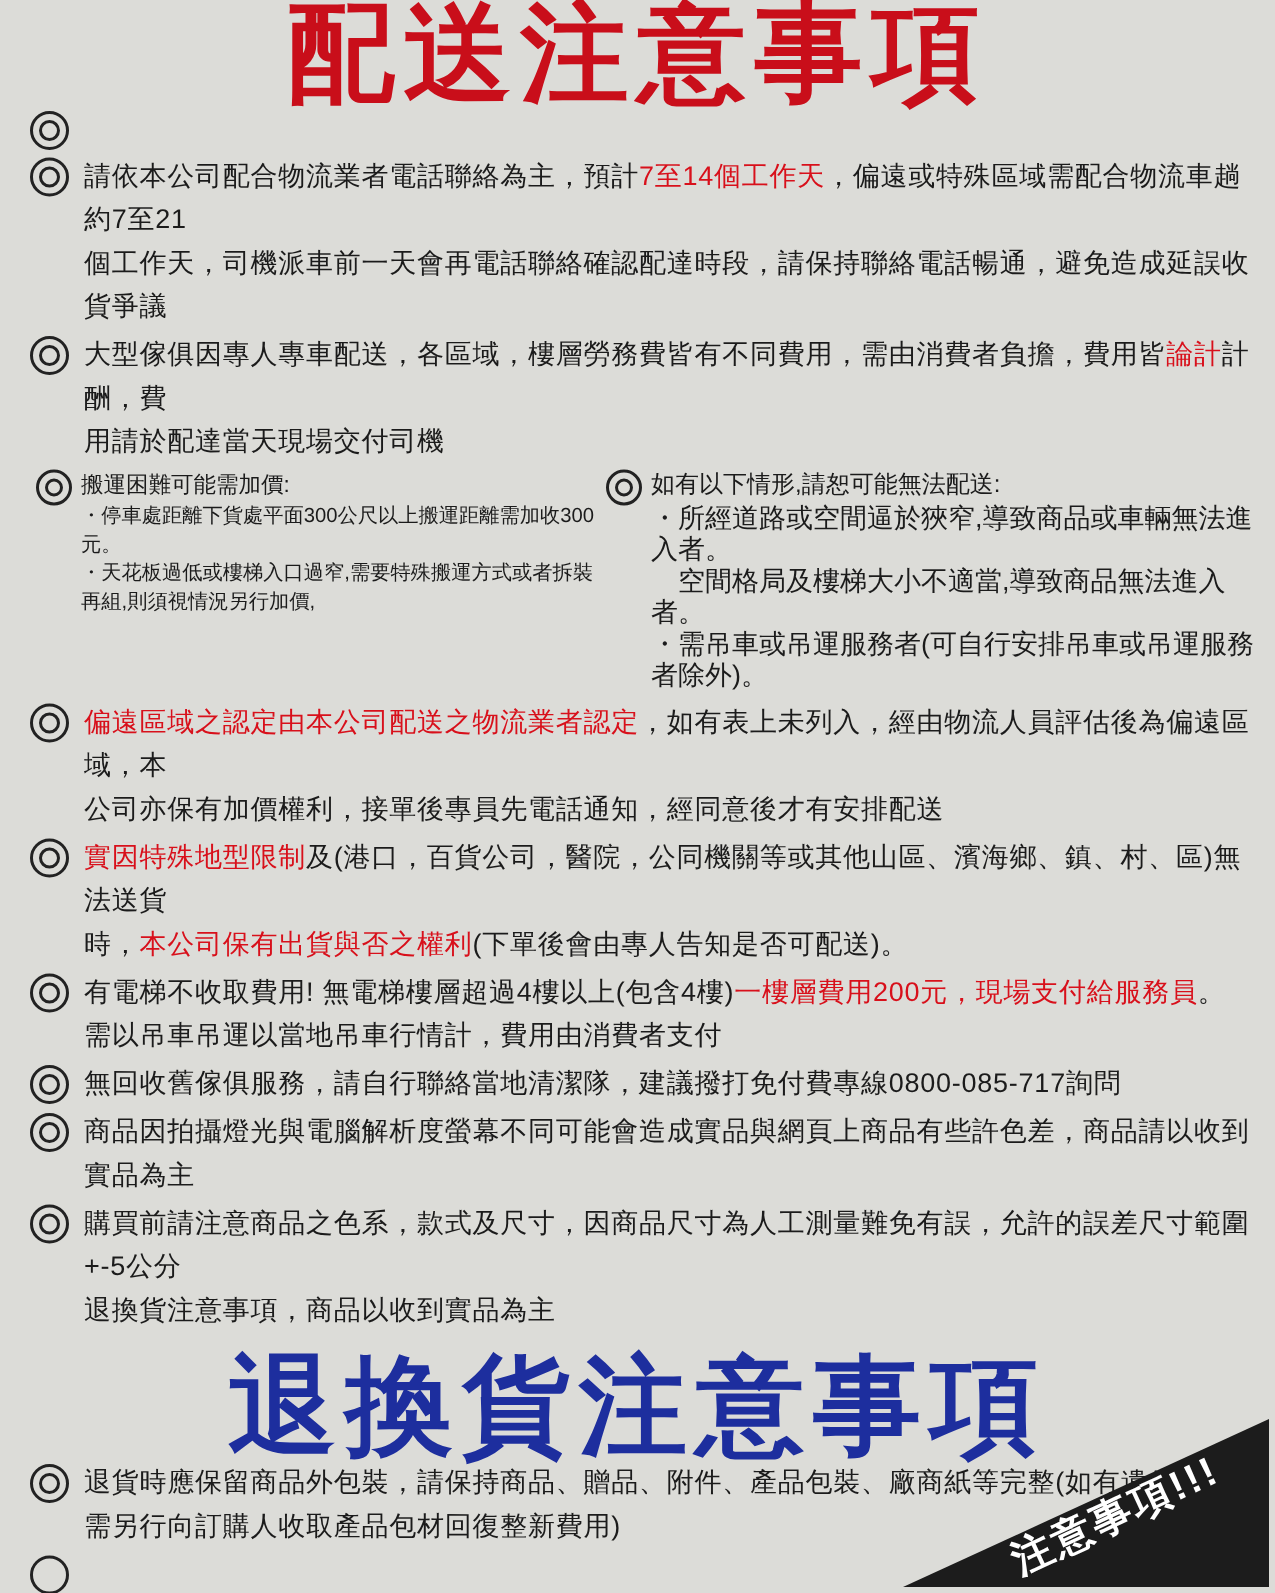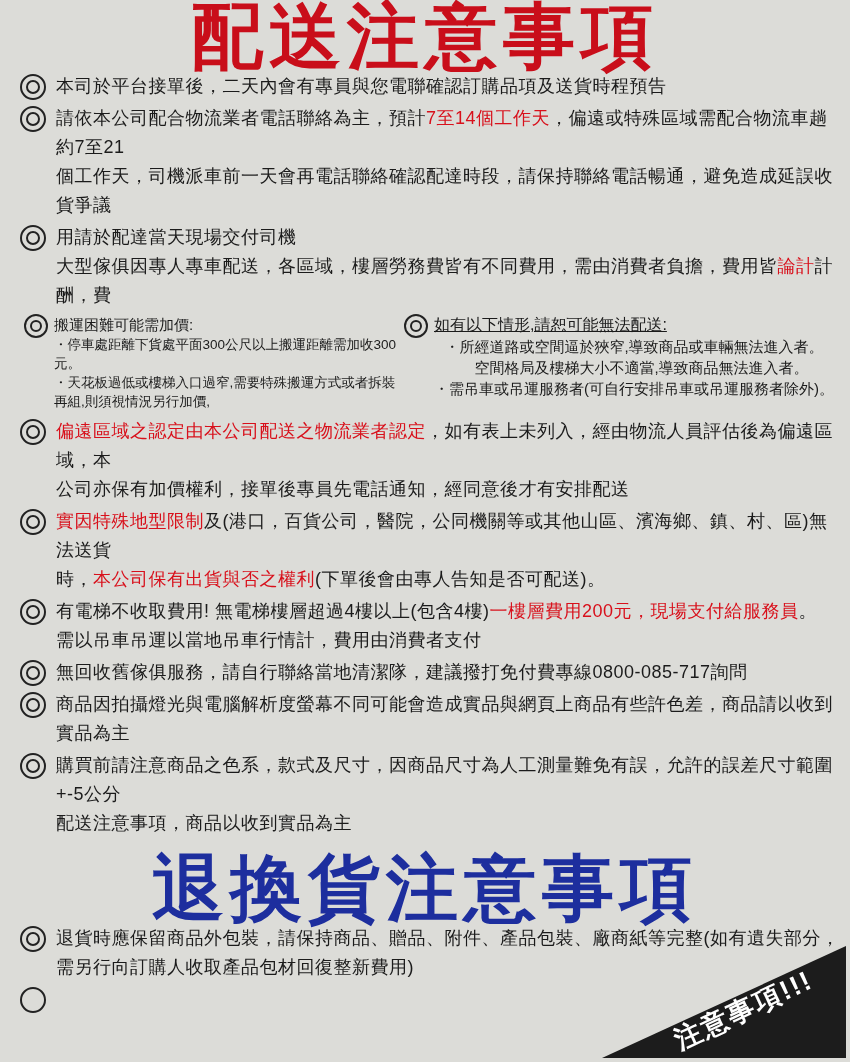--- a/index.html
+++ b/index.html
@@ -61,27 +61,27 @@
   .addon-col{display:flex;align-items:flex-start;}
   .addon-col.left{width:380px;}
   .addon-col.right{width:436px;}
   .addon .bullet{width:24px;height:24px;margin-right:6px;margin-top:0;}
   .addon .bullet-inner{width:12px;height:12px;}
   .addon-heading{
     font-size:15px;
     line-height:21px;
     letter-spacing:0;
   }
-  .addon-col.right .addon-heading{font-size:16px;line-height:22px;text-decoration:underline;}
+  .addon-col.right .addon-heading{font-size:16px;line-height:22px;}
   .sub-line{
     font-size:13.5px;
     line-height:19px;
     letter-spacing:0;
   }
-  .addon-col.right .sub-line{font-size:15px;line-height:21px;text-align:center;}
+  .addon-col.right .sub-line{font-size:18px;line-height:21px;}
   
   .corner-ribbon{
     position:absolute;
     right:4px;bottom:4px;
     width:244px;height:112px;
     background:#1c1c1c;
     clip-path:polygon(0 100%,100% 0,100% 100%);
   }
   .corner-ribbon-label{
     position:absolute;
@@ -98,40 +98,37 @@
 </head>
 <body>
 
 <h1 class="main-title red">配送注意事項</h1>
 
 <div class="items">
     <div class="item">
       <span class="bullet">
         <span class="bullet-inner"></span>
       </span>
-      <div class="item-text">
-        <div class="line"><span class="seg-k">本司於平台接單後，二天內會有專員與您電聯確認訂購品項及送貨時程預告</span></div>
-      </div>
     </div>
     <div class="item">
       <span class="bullet">
         <span class="bullet-inner"></span>
       </span>
       <div class="item-text">
         <div class="line"><span class="seg-k">請依本公司配合物流業者電話聯絡為主，預計</span><span class="seg-r">7至14個工作天</span><span class="seg-k">，偏遠或特殊區域需配合物流車趟約7至21</span></div>
         <div class="line"><span class="seg-k">個工作天，司機派車前一天會再電話聯絡確認配達時段，請保持聯絡電話暢通，避免造成延誤收貨爭議</span></div>
       </div>
     </div>
     <div class="item">
       <span class="bullet">
         <span class="bullet-inner"></span>
       </span>
       <div class="item-text">
+        <div class="line"><span class="seg-k">大型傢俱因專人專車配送，各區域，樓層勞務費皆有不同費用，需由消費者負擔，費用皆</span><span class="seg-r">論計</span><span class="seg-k">計酬，費</span></div>
         <div class="line"><span class="seg-k">用請於配達當天現場交付司機</span></div>
-        <div class="line"><span class="seg-k">大型傢俱因專人專車配送，各區域，樓層勞務費皆有不同費用，需由消費者負擔，費用皆</span><span class="seg-r">論計</span><span class="seg-k">計酬，費</span></div>
       </div>
     </div>
   </div>
 
 <div class="addon">
   <div class="addon-col left">
     <span class="bullet">
         <span class="bullet-inner"></span>
       </span>
     <div>
@@ -200,21 +197,21 @@
       <div class="item-text">
         <div class="line"><span class="seg-k">商品因拍攝燈光與電腦解析度螢幕不同可能會造成實品與網頁上商品有些許色差，商品請以收到實品為主</span></div>
       </div>
     </div>
     <div class="item">
       <span class="bullet">
         <span class="bullet-inner"></span>
       </span>
       <div class="item-text">
         <div class="line"><span class="seg-k">購買前請注意商品之色系，款式及尺寸，因商品尺寸為人工測量難免有誤，允許的誤差尺寸範圍+-5公分</span></div>
-        <div class="line"><span class="seg-k">配送注意事項，商品以收到實品為主</span></div>
+        <div class="line"><span class="seg-k">退換貨注意事項，商品以收到實品為主</span></div>
       </div>
     </div>
   </div>
 
 <h1 class="main-title blue">退換貨注意事項</h1>
 
 <div class="items">
     <div class="item">
       <span class="bullet">
         <span class="bullet-inner"></span>

